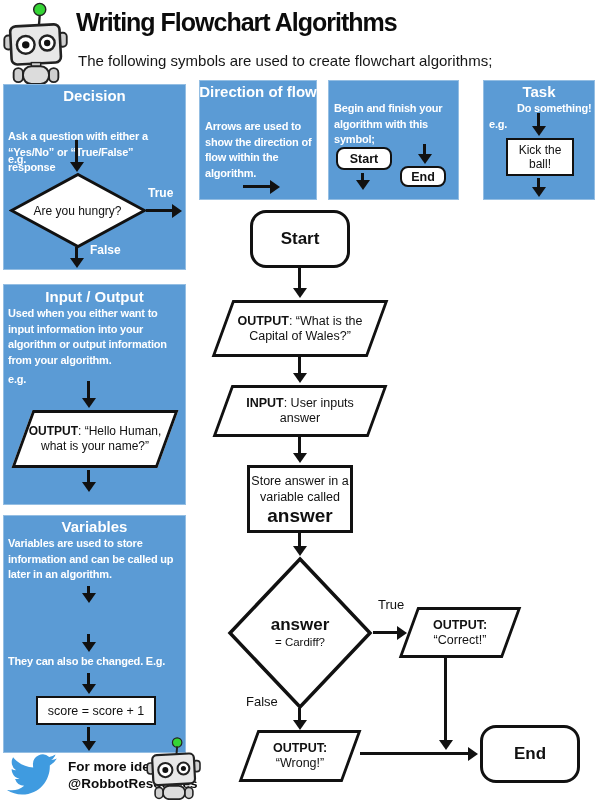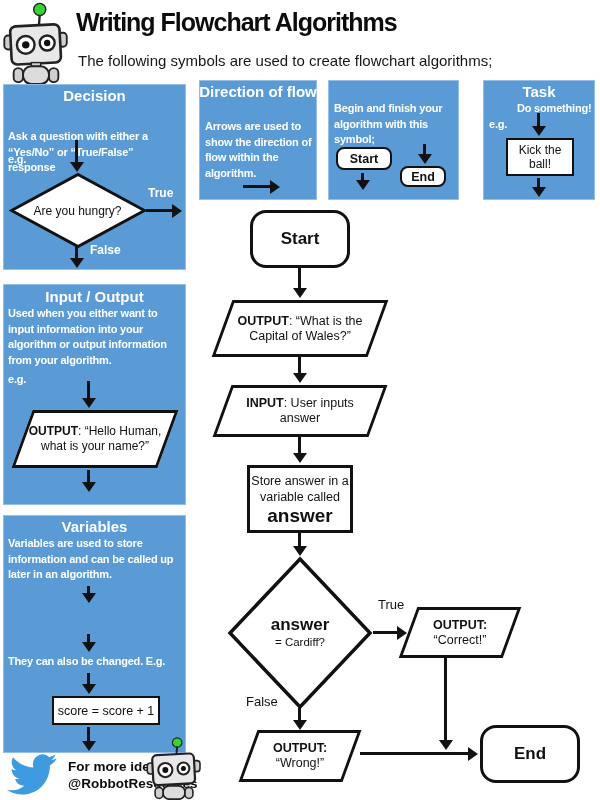--- a/index.html
+++ b/index.html
@@ -127,21 +127,21 @@
   </div>
   <div class="va" style="left:87px;top:470px;height:12px;"></div>
 
   <div class="panel" style="left:3px;top:515px;width:183px;height:238px;"></div>
   <div class="ptitle" style="left:3px;top:518px;width:183px;">Variables</div>
   <div class="pbody" style="left:8px;top:536px;width:173px;">Variables are used to store information and can be called up later in an algorithm.</div>
   <div class="va" style="left:87px;top:586px;height:7px;"></div>
   <div class="va" style="left:87px;top:634px;height:8px;"></div>
   <div class="pbody" style="left:8px;top:654px;width:175px;">They can also be changed. E.g.</div>
   <div class="va" style="left:87px;top:673px;height:11px;"></div>
-  <div class="box" style="left:52px;top:696px;width:108px;height:29px;font-size:12.5px;border-width:2.5px;">
+  <div class="box" style="left:36px;top:696px;width:120px;height:29px;font-size:12.5px;border-width:2.5px;">
       <span>score = score + 1</span>
     </div>
   <div class="va" style="left:87px;top:727px;height:14px;"></div>
 
   <div style="position:absolute;left:7px;top:753px;">
     <svg width="52" height="44" viewBox="0 0 24 20">
       <path fill="#3f9be0" d="M23 2.37c-.8.36-1.7.6-2.6.71.94-.56 1.65-1.45 2-2.5-.88.52-1.86.9-2.9 1.1A4.52 4.52 0 0 0 12 5.5c0 .35.04.7.1 1.03C8.35 6.34 5.02 4.54 2.8 1.81a4.49 4.49 0 0 0 1.4 6.02c-.74-.02-1.44-.23-2.05-.57v.06c0 2.18 1.55 4 3.62 4.42-.38.1-.78.16-1.2.16-.29 0-.57-.03-.85-.08a4.52 4.52 0 0 0 4.22 3.13A9.05 9.05 0 0 1 1.25 17c-.43 0-.85-.02-1.25-.07A12.77 12.77 0 0 0 6.92 19c8.3 0 12.84-6.88 12.84-12.84 0-.2 0-.39-.01-.58A9.2 9.2 0 0 0 23 2.37z"></path>
     </svg>
   </div>
   <div class="ftxt">

